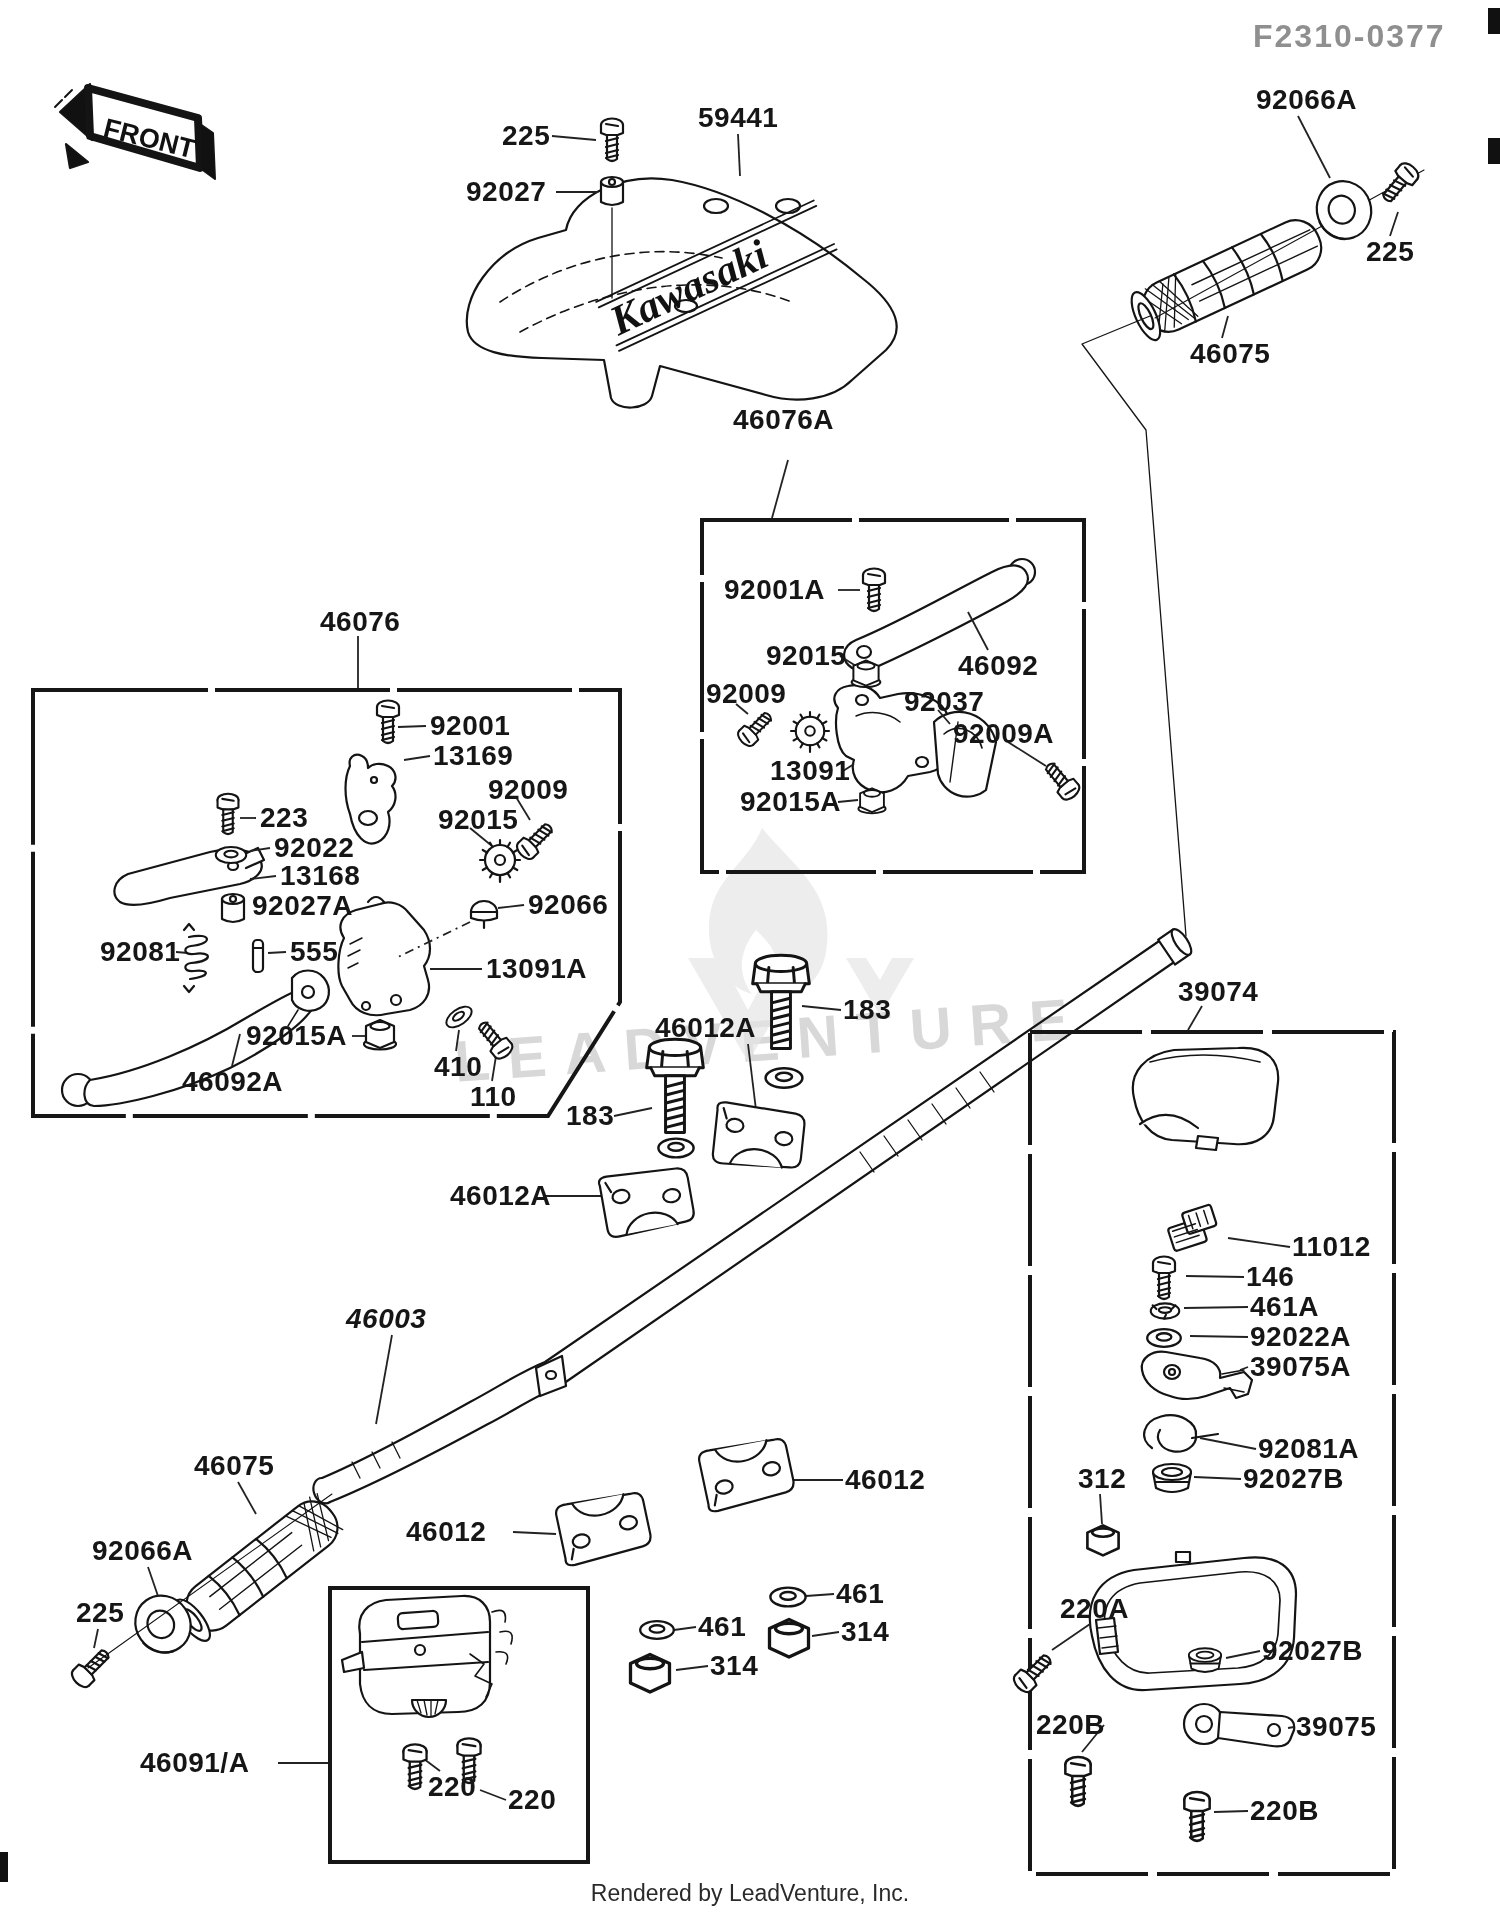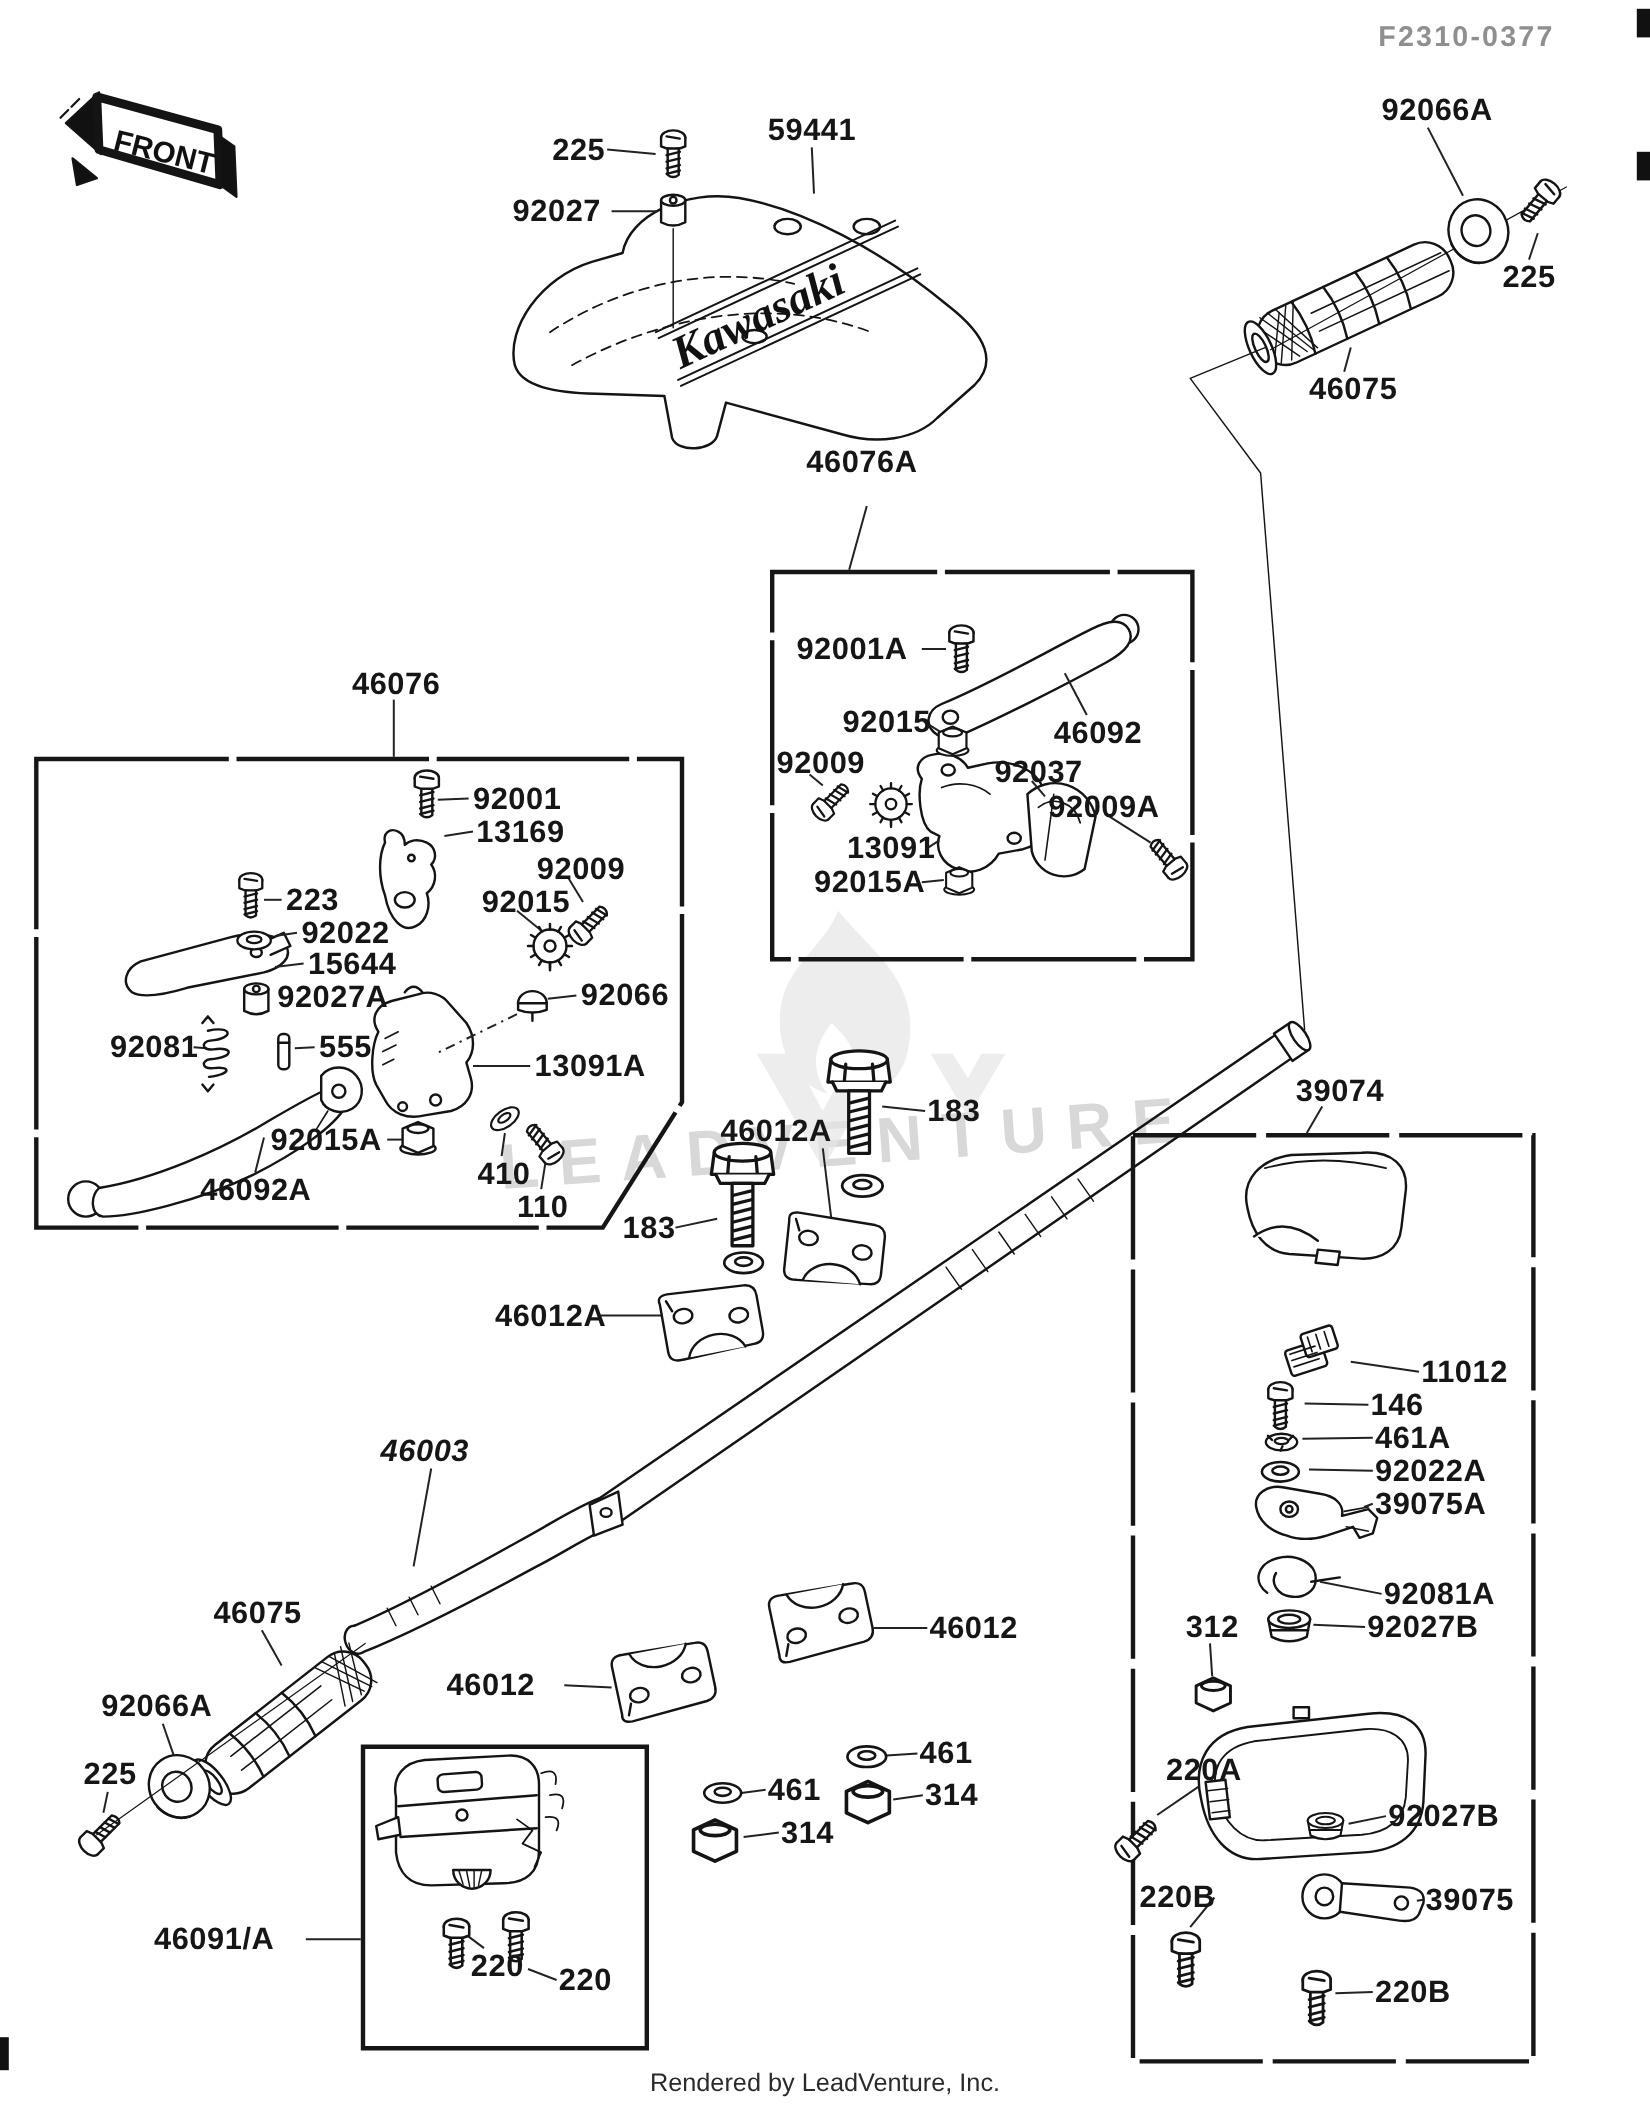--- a/index.html
+++ b/index.html
@@ -628,21 +628,21 @@
     <path d="M-5,-7 L-5,17 Q0,21 5,17 L5,-7 Z" fill="#fff"></path>
           <line x1="-6" y1="-1" x2="6" y2="-4"></line>
           <line x1="-6" y1="5" x2="6" y2="2"></line>
           <line x1="-6" y1="11" x2="6" y2="8"></line>
           <line x1="-6" y1="16" x2="6" y2="13"></line>
         </g>
       </g>
   </svg>
 
   <div id="labels">
-      <div class="plabel" style="left: 1253px; top: 20px; color: rgb(143, 143, 143); font-size: 26px; letter-spacing: 2px;">F2310-0377</div>
+      <div class="plabel" style="left: 1253px; top: 20px; color: rgb(143, 143, 143); font-size: 32px; letter-spacing: 2px;">F2310-0377</div>
       <div class="plabel" style="left: 502px; top: 122px;">225</div>
       <div class="plabel" style="left: 466px; top: 178px;">92027</div>
       <div class="plabel" style="left: 698px; top: 104px;">59441</div>
       <div class="plabel" style="left: 1256px; top: 86px;">92066A</div>
       <div class="plabel" style="left: 1366px; top: 238px;">225</div>
       <div class="plabel" style="left: 1190px; top: 340px;">46075</div>
       <div class="plabel" style="left: 733px; top: 406px;">46076A</div>
       <div class="plabel" style="left: 320px; top: 608px;">46076</div>
       <div class="plabel" style="left: 724px; top: 576px;">92001A</div>
       <div class="plabel" style="left: 766px; top: 642px;">92015</div>
@@ -651,21 +651,21 @@
       <div class="plabel" style="left: 904px; top: 688px;">92037</div>
       <div class="plabel" style="left: 953px; top: 720px;">92009A</div>
       <div class="plabel" style="left: 770px; top: 757px;">13091</div>
       <div class="plabel" style="left: 740px; top: 788px;">92015A</div>
       <div class="plabel" style="left: 430px; top: 712px;">92001</div>
       <div class="plabel" style="left: 433px; top: 742px;">13169</div>
       <div class="plabel" style="left: 488px; top: 776px;">92009</div>
       <div class="plabel" style="left: 438px; top: 806px;">92015</div>
       <div class="plabel" style="left: 260px; top: 804px;">223</div>
       <div class="plabel" style="left: 274px; top: 834px;">92022</div>
-      <div class="plabel" style="left: 280px; top: 862px;">15644</div>
+      <div class="plabel" style="left: 280px; top: 862px;">13168</div>
       <div class="plabel" style="left: 252px; top: 892px;">92027A</div>
       <div class="plabel" style="left: 528px; top: 891px;">92066</div>
       <div class="plabel" style="left: 486px; top: 955px;">13091A</div>
       <div class="plabel" style="left: 100px; top: 938px;">92081</div>
       <div class="plabel" style="left: 290px; top: 938px;">555</div>
       <div class="plabel" style="left: 246px; top: 1022px;">92015A</div>
       <div class="plabel" style="left: 434px; top: 1053px;">410</div>
       <div class="plabel" style="left: 470px; top: 1083px;">110</div>
       <div class="plabel" style="left: 182px; top: 1068px;">46092A</div>
       <div class="plabel" style="left: 655px; top: 1014px;">46012A</div>

